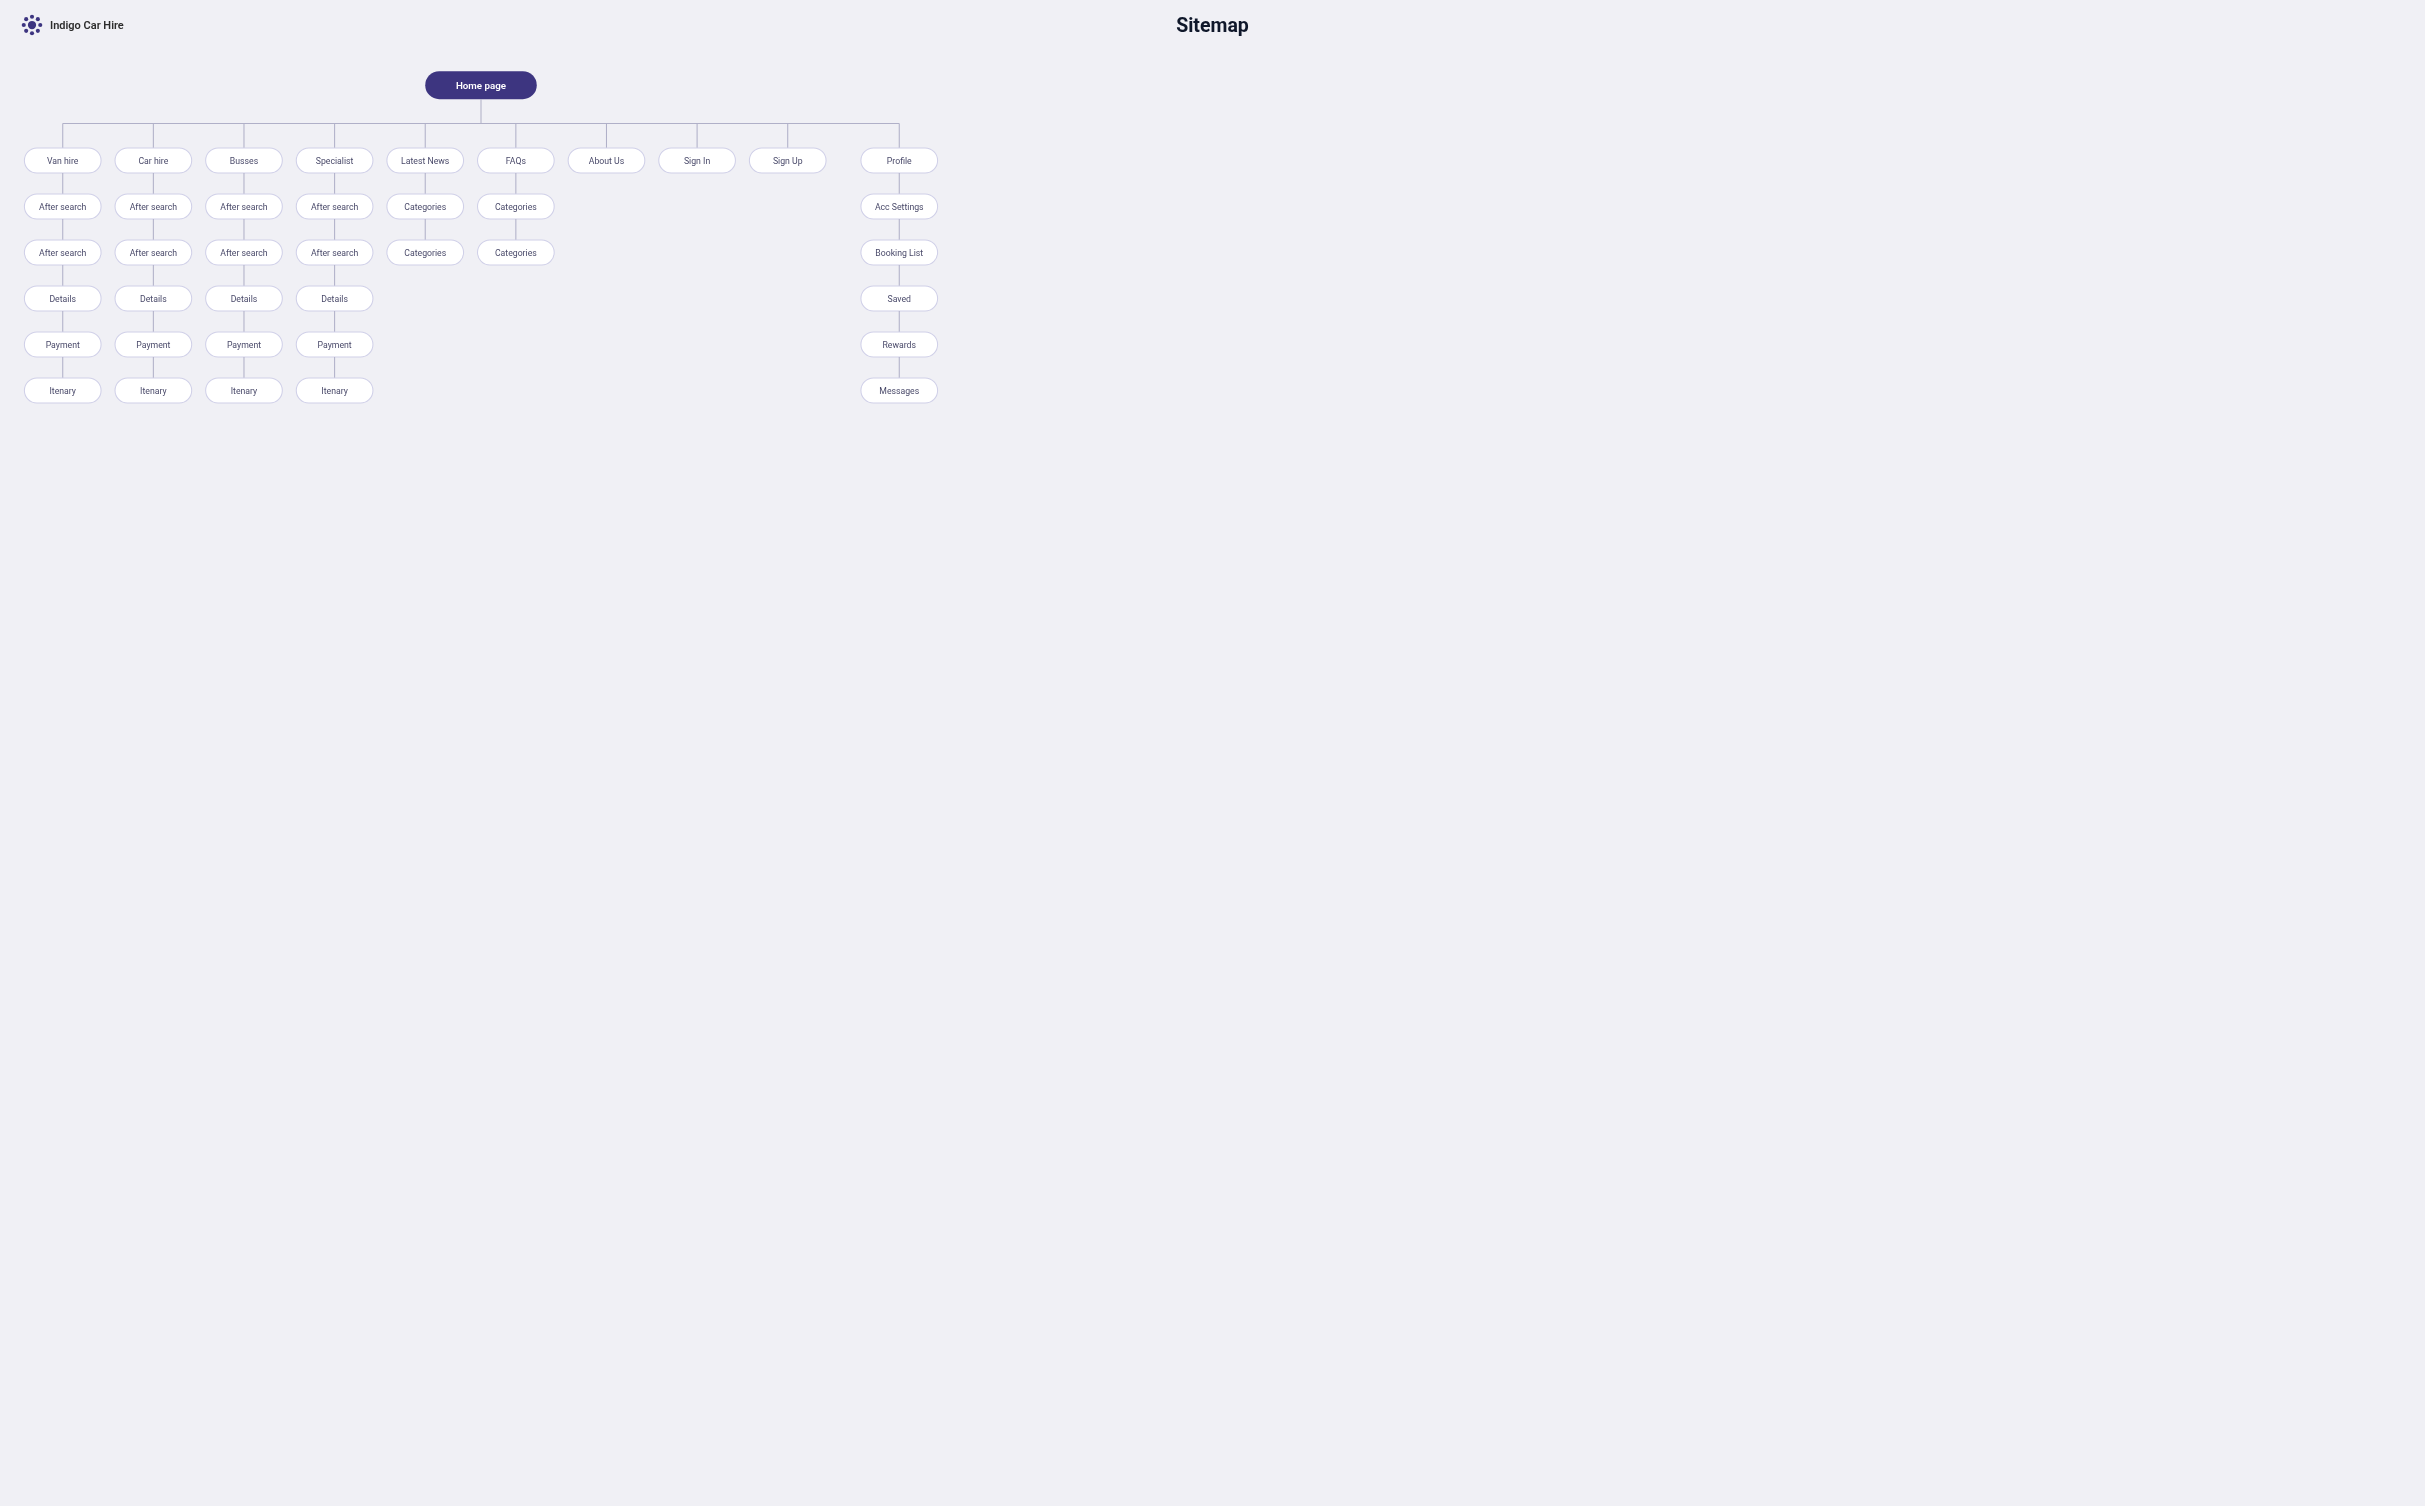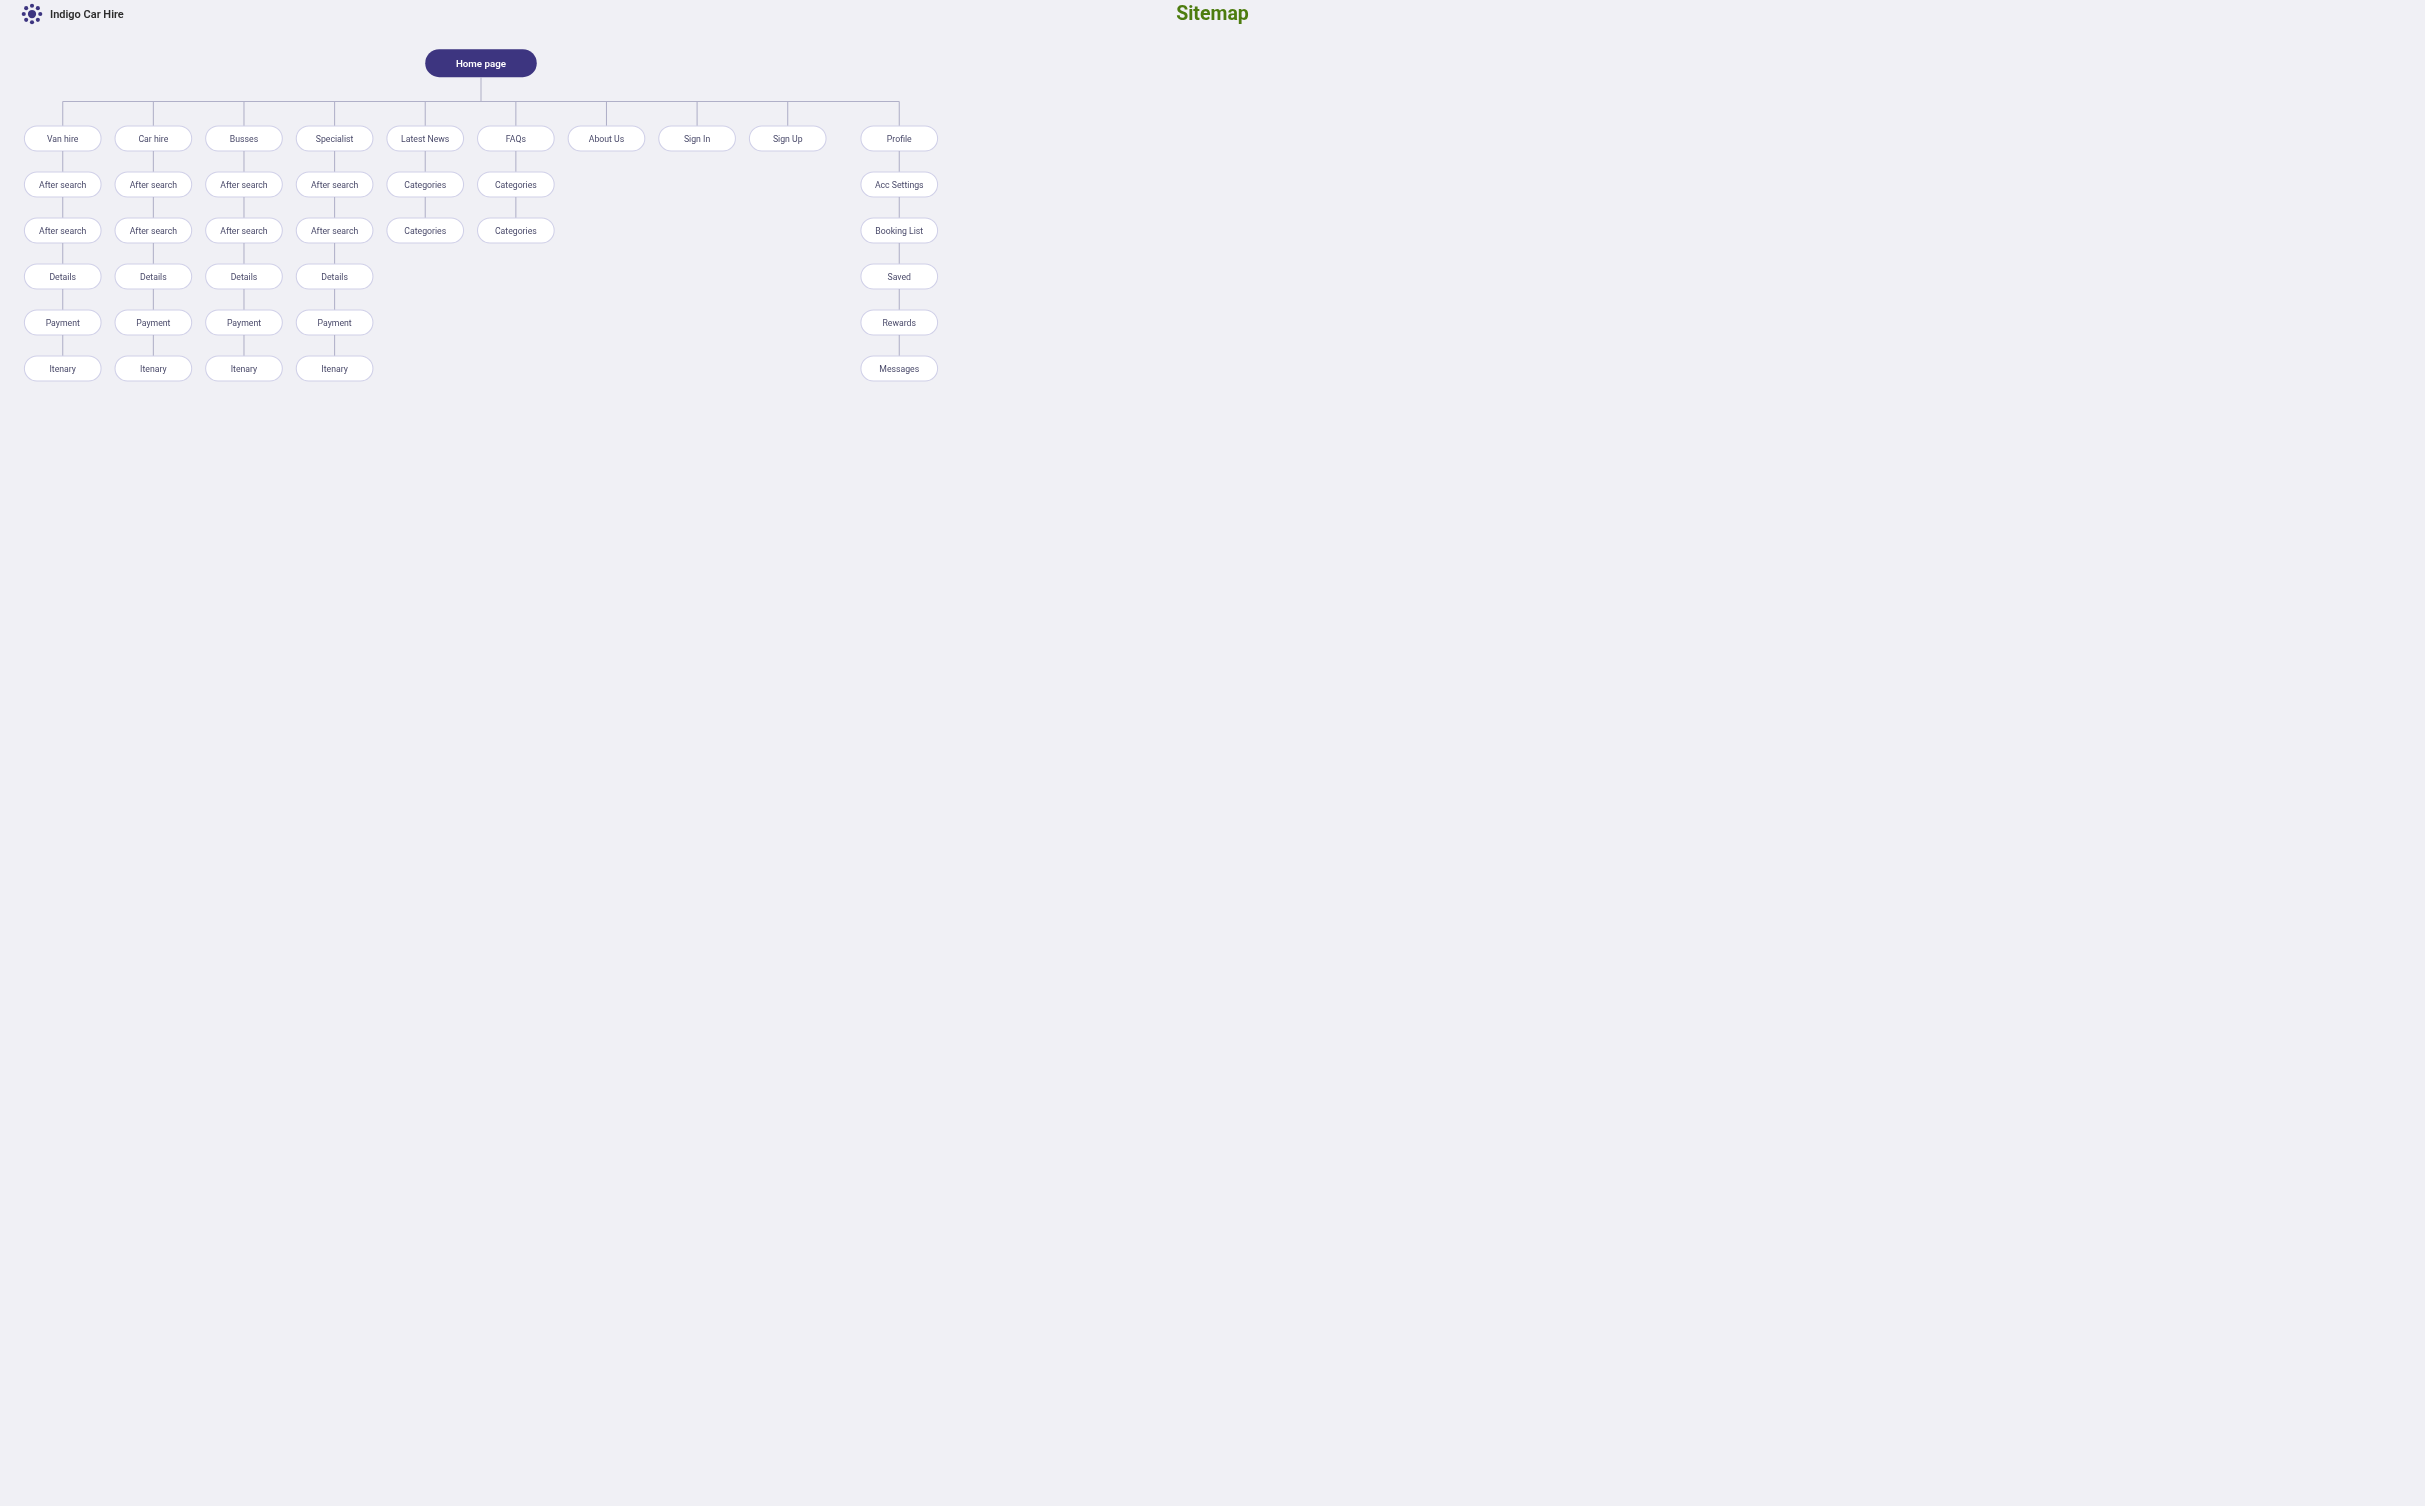--- a/index.html
+++ b/index.html
@@ -6,22 +6,22 @@
 
     body {
       background-color: #f0f0f5;
       font-family: -apple-system, BlinkMacSystemFont, 'Segoe UI', Roboto, sans-serif;
       min-height: 100vh;
       overflow-x: auto;
     }
 
     .header {
       display: flex;
-      align-items: flex-end;
-      padding: 3px 21px;
+      align-items: flex-start;
+      padding: 14px 21px;
       position: relative;
     }
 
     .logo-area {
       display: flex;
       align-items: center;
       gap: 7px;
     }
 
     .logo-icon {
@@ -35,21 +35,21 @@
       font-weight: 600;
       color: #2d2d2d;
     }
 
     .page-title {
       position: absolute;
       left: 50%;
       transform: translateX(-50%);
       font-size: 19.5px;
       font-weight: 700;
-      color: #4d7c0f;
+      color: #0f172a;
     }
 
     
     .sitemap-svg-wrapper {
       width: 100%;
       display: flex;
       justify-content: flex-start;
       padding: 7px 0;
     }
 

